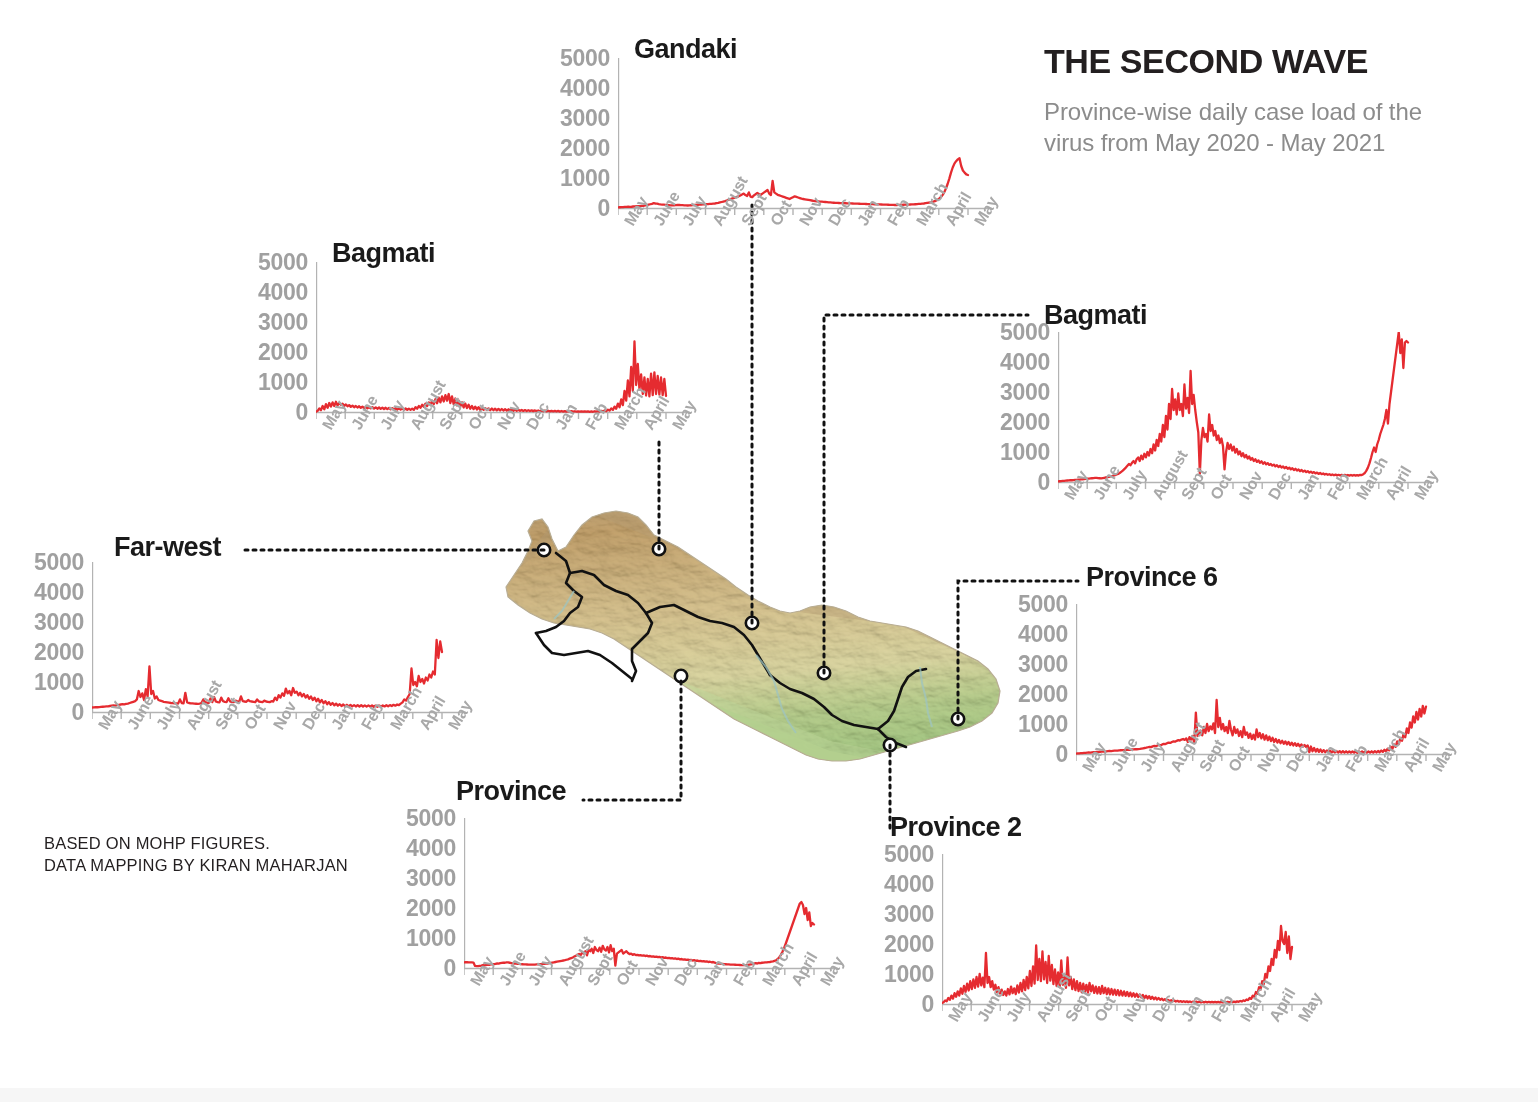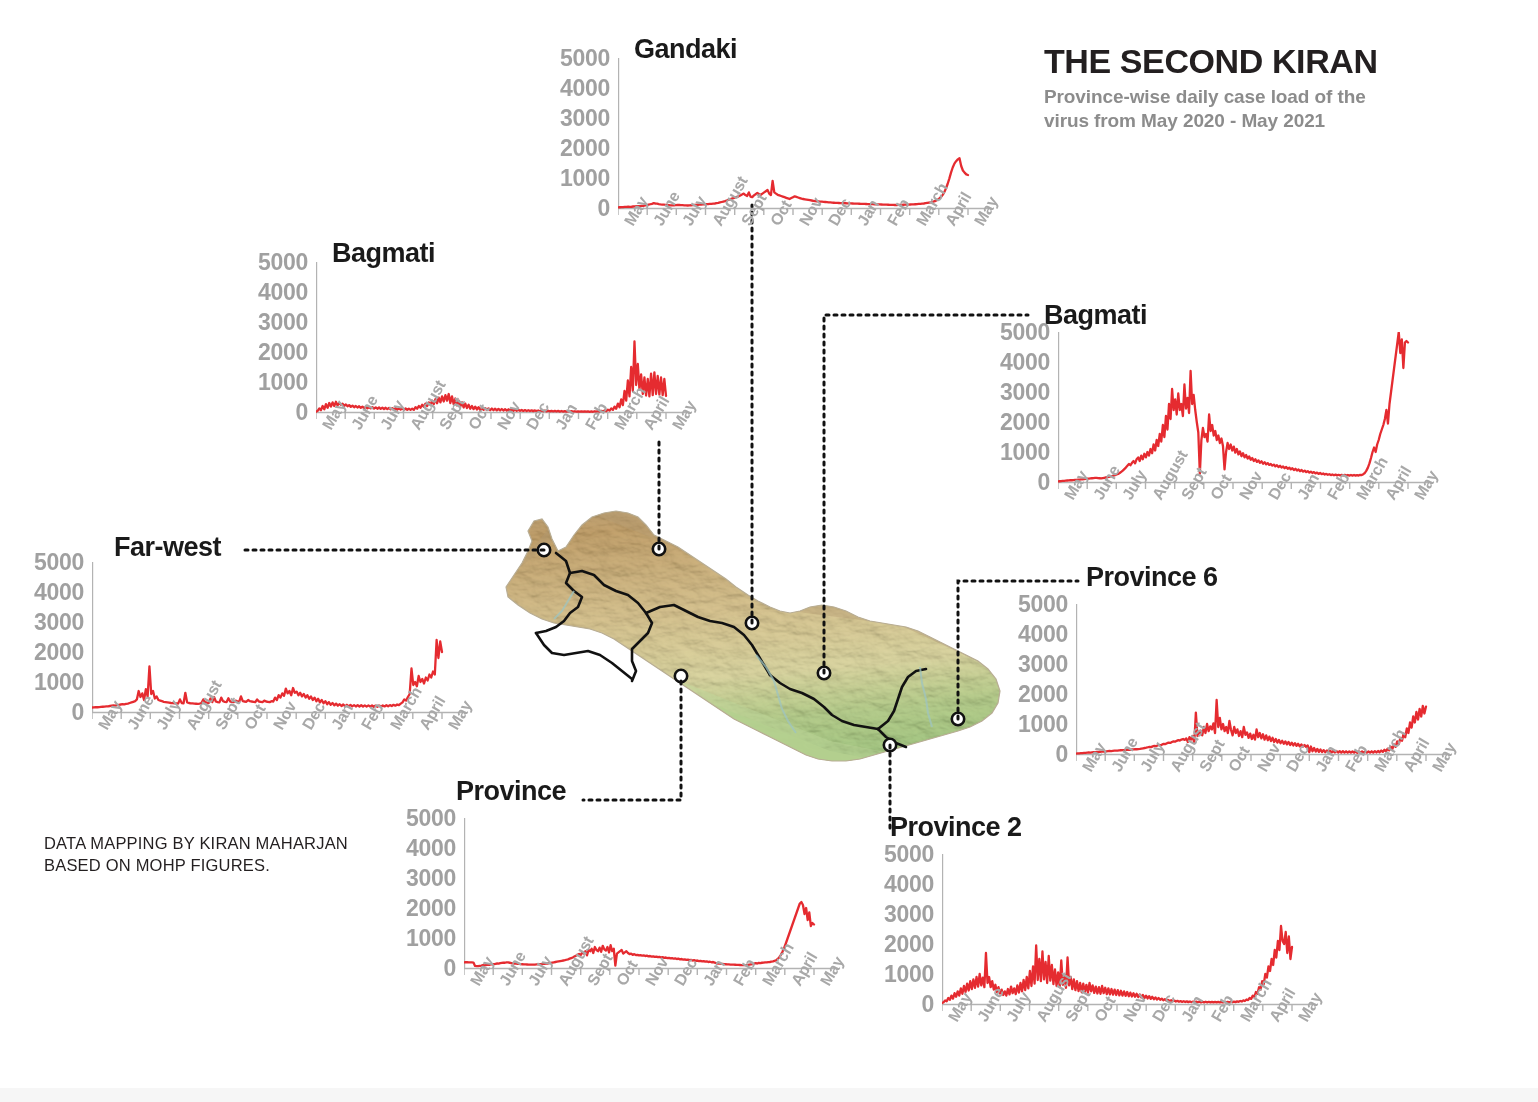--- a/index.html
+++ b/index.html
@@ -12,21 +12,21 @@
 
   .bottom-strip{position:absolute;left:0;bottom:0;width:1538px;height:14px;background:#f6f6f6;}
 
   
   .headline{position:absolute;left:1044px;top:44px;width:420px;}
   .headline .h1{
     font-size:34px;font-weight:bold;color:#231f20;letter-spacing:-0.4px;
     line-height:1.04;
   }
   .headline .h2{
-    margin-top:6px;font-size:19px;font-weight:bold;color:#8c8c8c;
+    margin-top:18px;font-size:24px;font-weight:normal;color:#8c8c8c;
     line-height:1.26;letter-spacing:-0.1px;
   }
 
   
   .credit{
     position:absolute;left:44px;top:833px;width:330px;
     font-size:16.5px;color:#231f20;line-height:1.33;letter-spacing:0.2px;
   }
   .credit div{white-space:nowrap;}
 
@@ -53,30 +53,30 @@
   
   .mapbox{position:absolute;left:470px;top:455px;width:560px;height:330px;}
   .connectors{position:absolute;left:0;top:0;width:1538px;height:1102px;pointer-events:none;}
 </style>
 </head>
 <body>
 
 <div id="stage">
 
   <div class="headline">
-    <div class="h1">THE SECOND KIRAN</div>
+    <div class="h1">THE SECOND WAVE</div>
     <div class="h2">
       <div>Province-wise daily case load of the</div>
       <div>virus from May 2020 - May 2021</div>
     </div>
   </div>
 
   <div class="credit">
+    <div>BASED ON MOHP FIGURES.</div>
     <div>DATA MAPPING BY KIRAN MAHARJAN</div>
-    <div>BASED ON MOHP FIGURES.</div>
   </div>
 
   <div class="mapbox">
     <svg viewBox="0 0 560 330" width="560" height="330">
       <defs>
         <linearGradient id="relief" x1="0" y1="0" x2="0.15" y2="1">
           <stop offset="0%" stop-color="#b7a98f"></stop>
           <stop offset="26%" stop-color="#c5a677"></stop>
           <stop offset="52%" stop-color="#d8c596"></stop>
           <stop offset="72%" stop-color="#dcd7a6"></stop>

